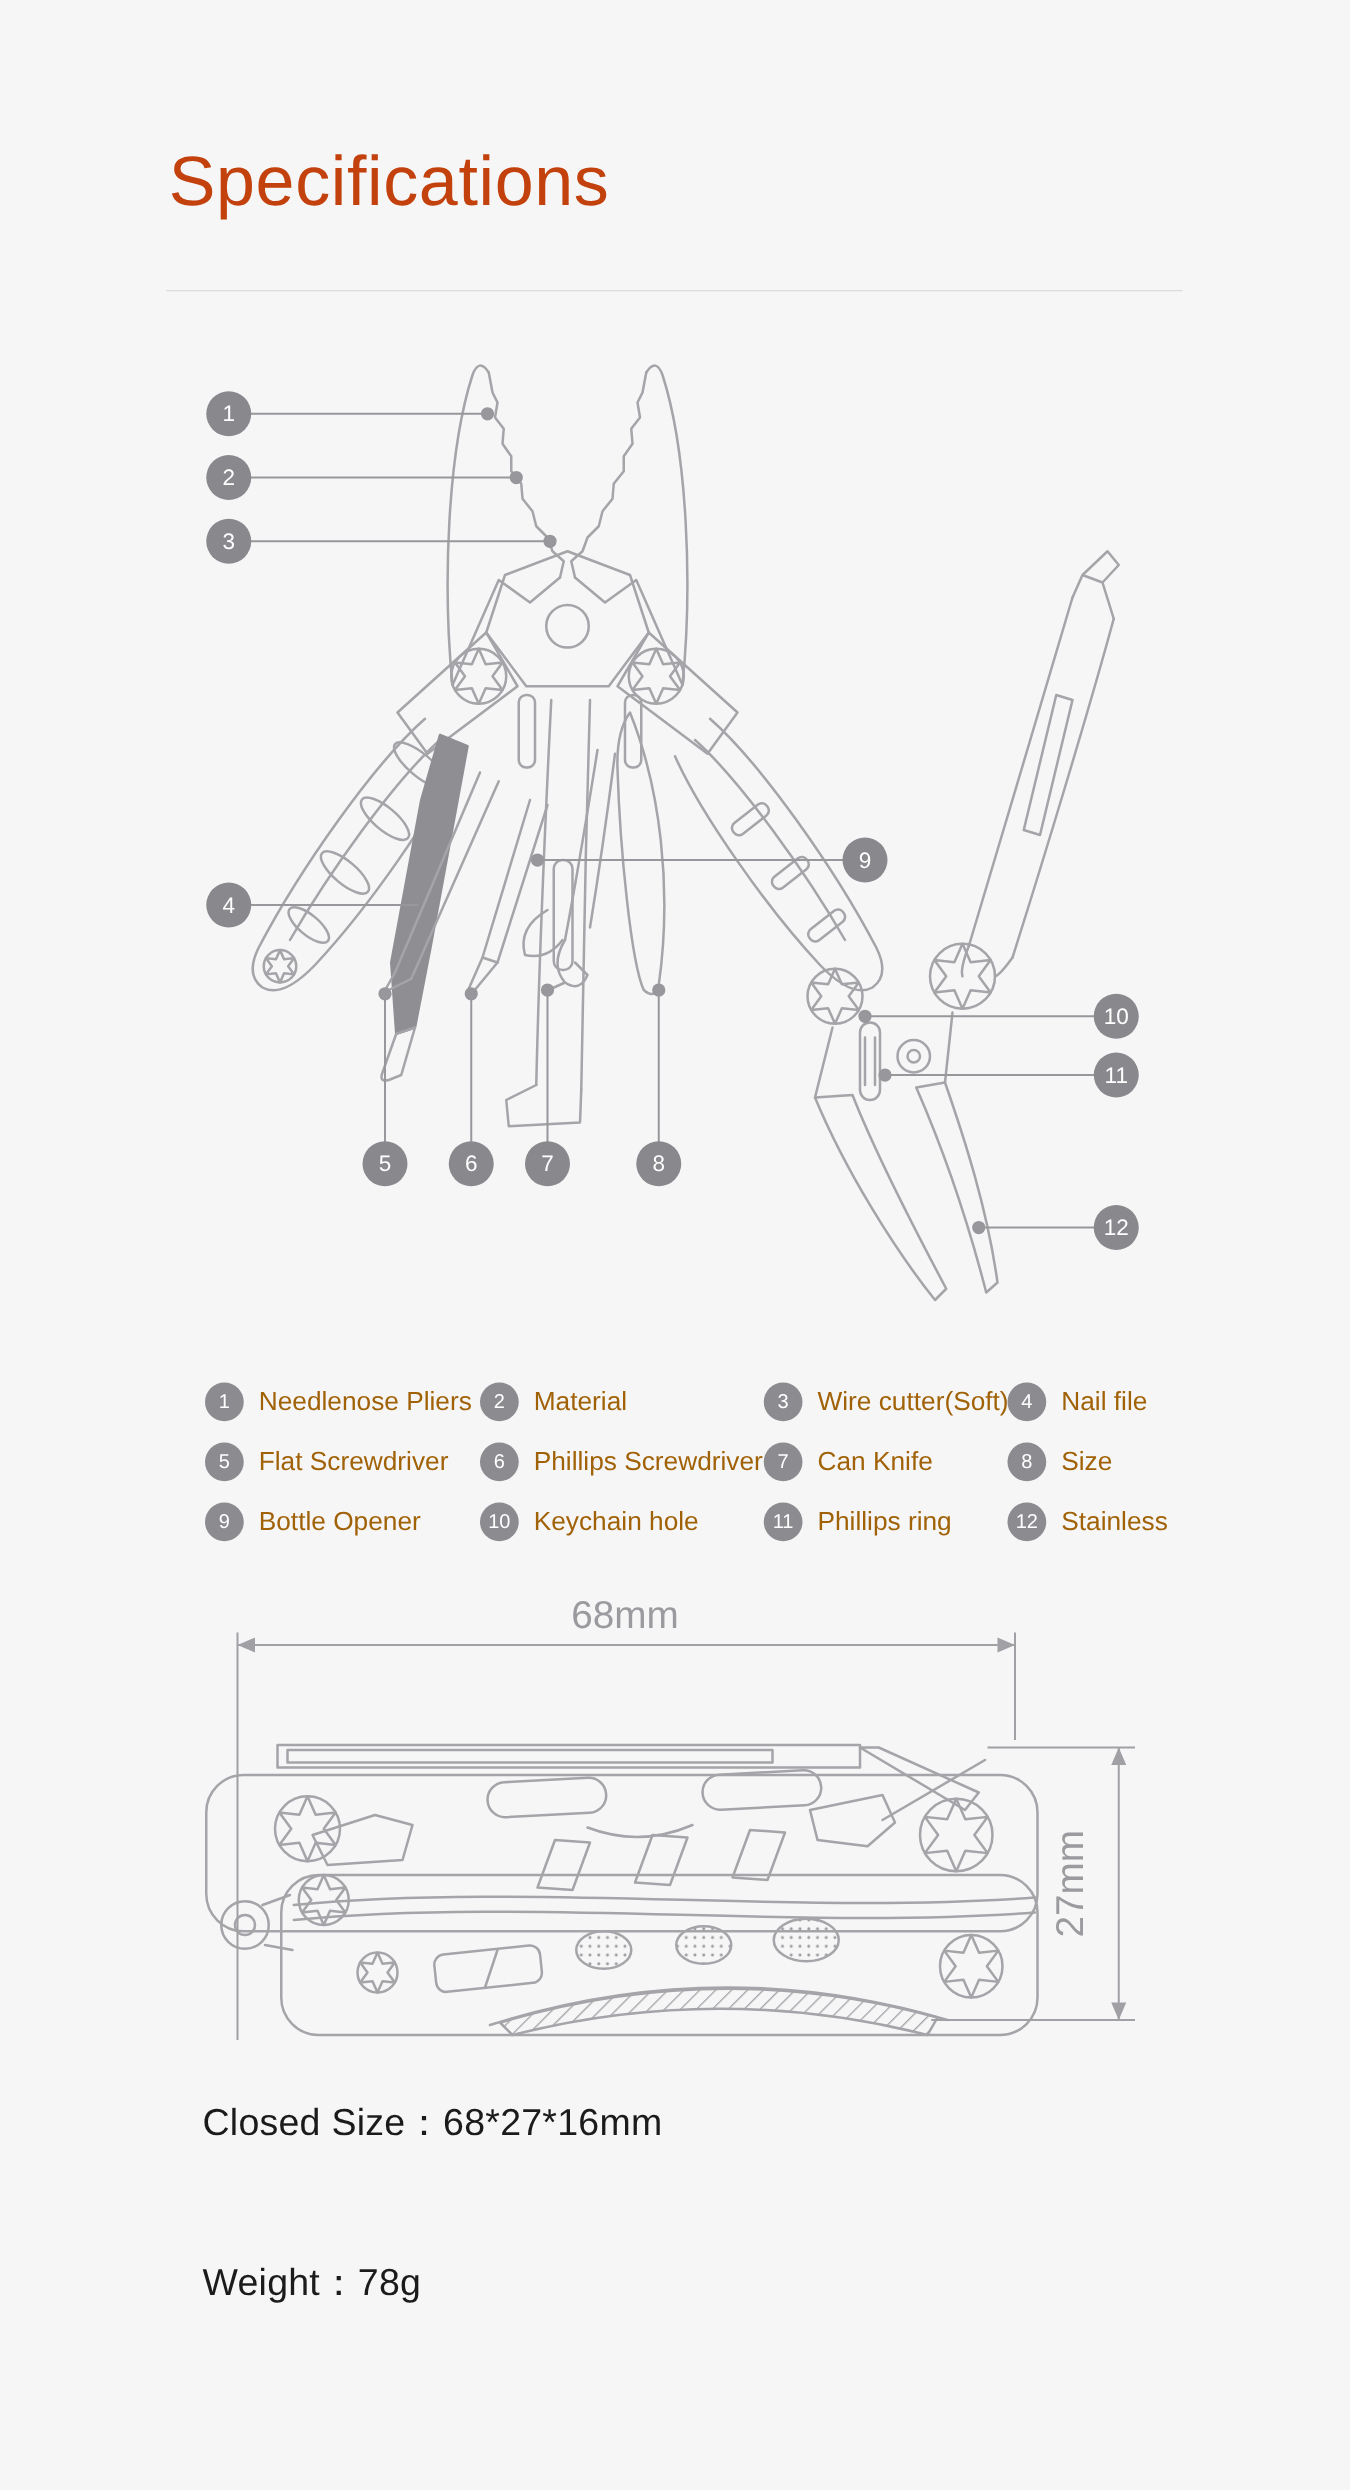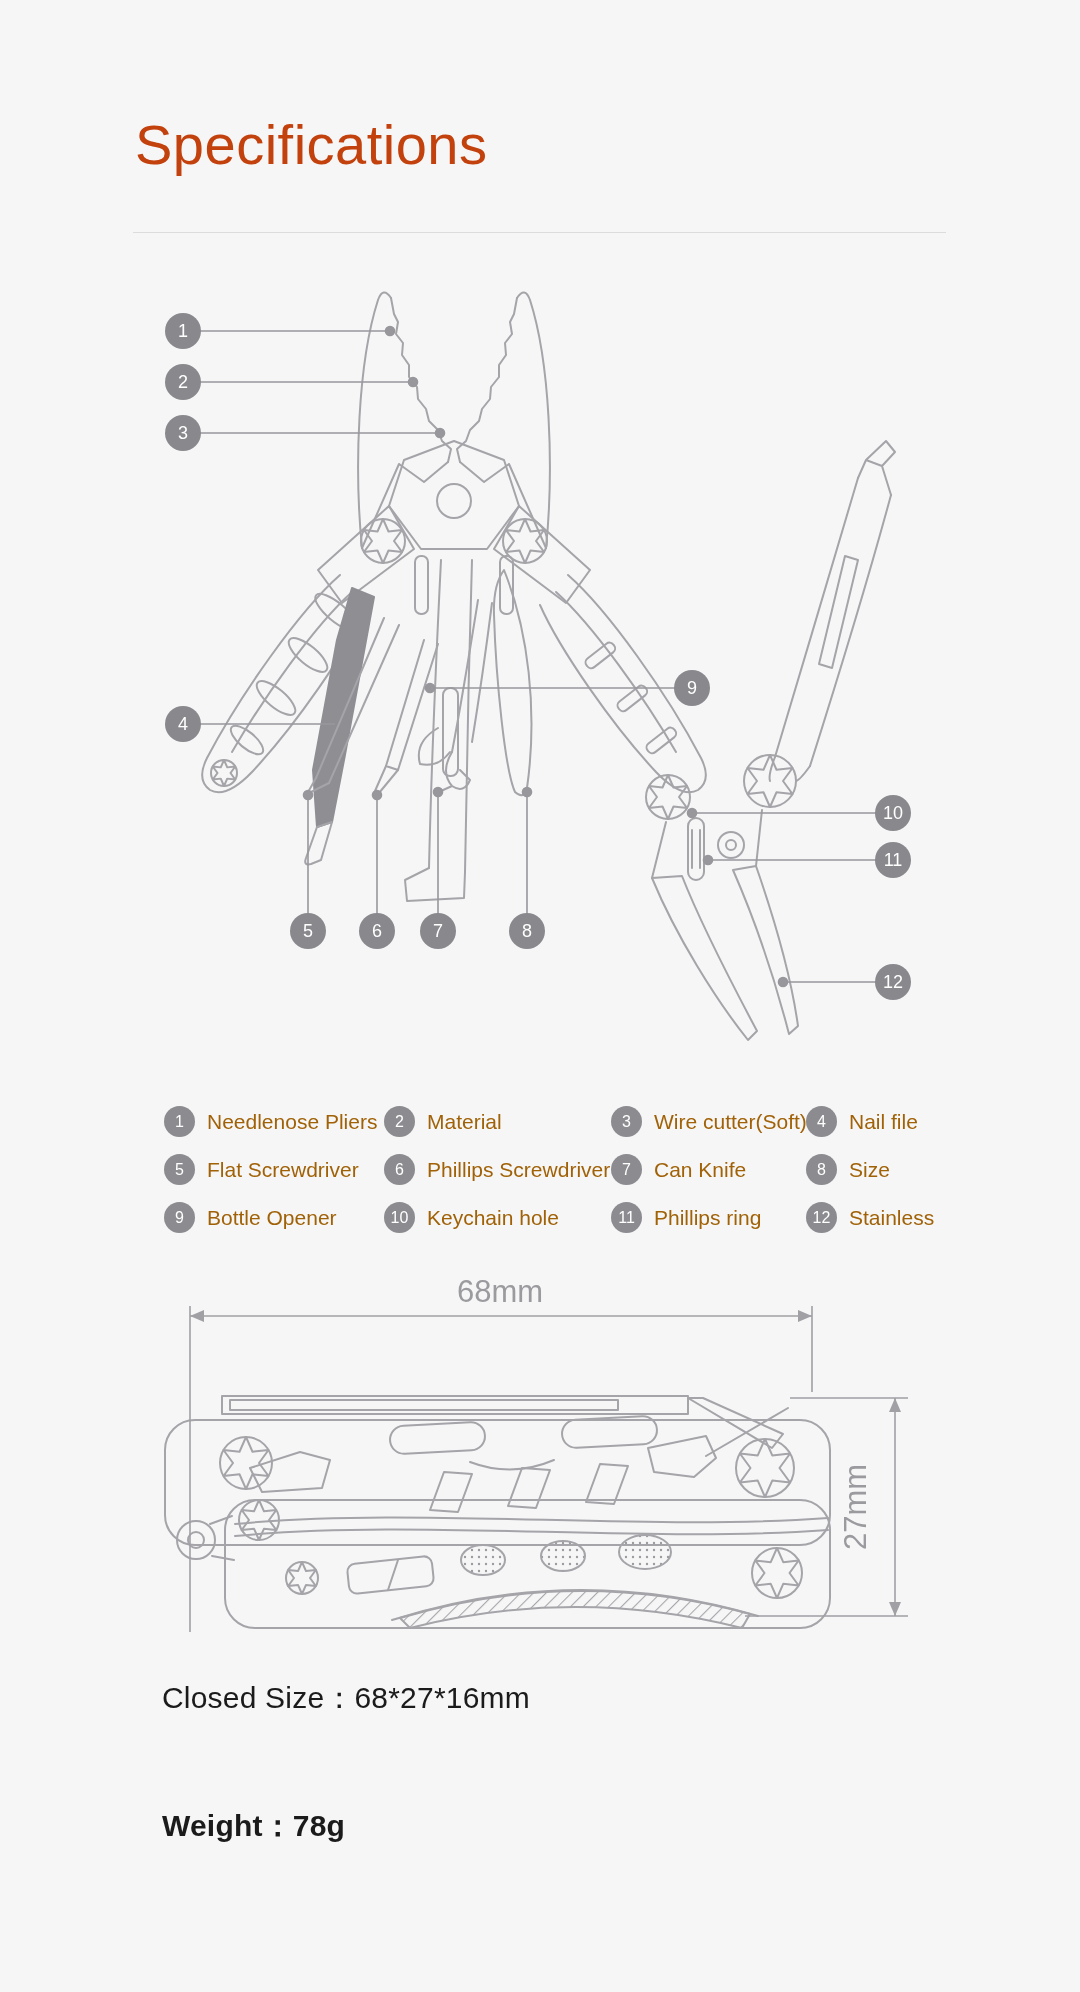--- a/index.html
+++ b/index.html
@@ -236,15 +236,15 @@
   <div class="li" style="left:611px;top:1202px;">
     <span class="b">11</span>
     <span class="t">Phillips ring</span>
   </div>
   <div class="li" style="left:806px;top:1202px;">
     <span class="b">12</span>
     <span class="t">Stainless</span>
   </div>
 
   <div class="spec" style="top:1678px;">Closed Size：68*27*16mm</div>
-  <div class="spec" style="top:1806px;font-weight:bold;">Weight：78g</div>
+  <div class="spec" style="top:1806px;">Weight：78g</div>
 
 </div>
 
 </body></html>

